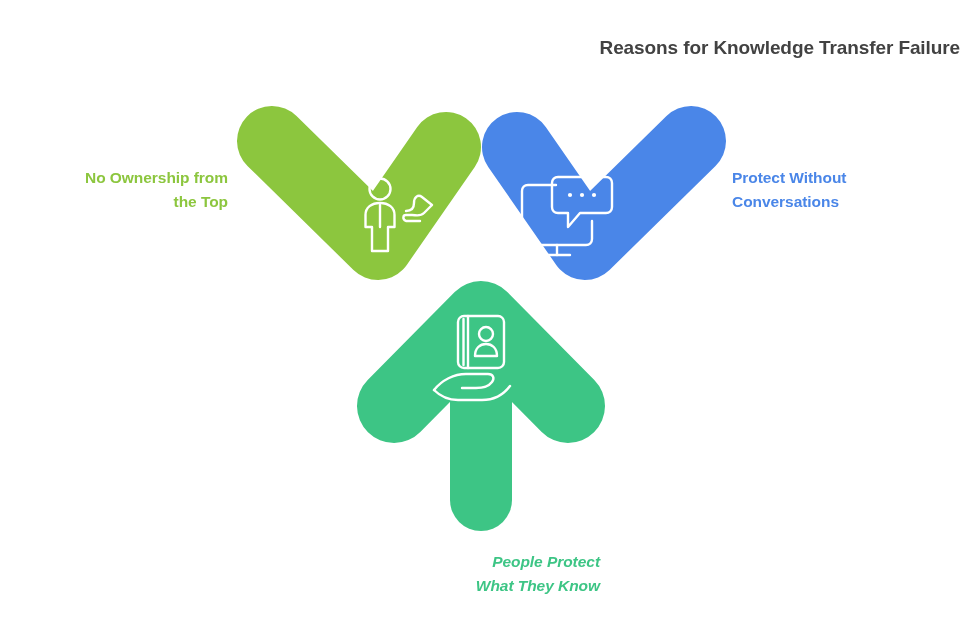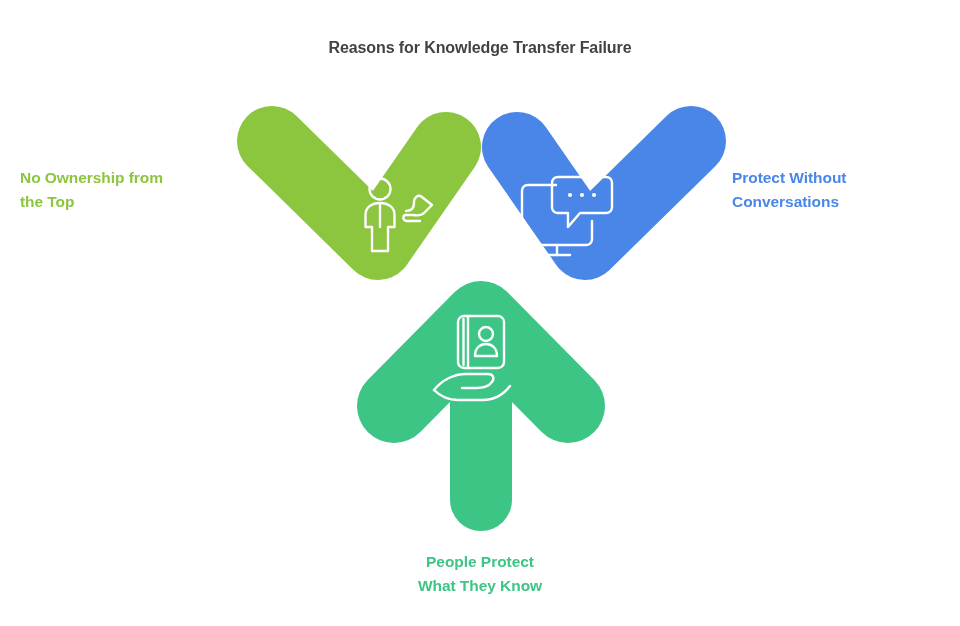--- a/index.html
+++ b/index.html
@@ -18,51 +18,52 @@
     position: relative;
     width: 960px;
     height: 626px;
     background: #ffffff;
   }
   .page-title {
     position: absolute;
     left: 0;
     top: 34px;
     width: 960px;
-    text-align: center;
-    font-size: 16px;
+    text-align: right;
+    font-size: 19px;
     font-weight: bold;
     color: #424242;
     letter-spacing: -0.1px;
     line-height: 28px;
   }
   .label {
     position: absolute;
     font-size: 15.5px;
     font-weight: bold;
     line-height: 24px;
     letter-spacing: -0.05px;
   }
   .label-left {
     left: 20px;
     top: 166px;
     width: 208px;
-    text-align: left;
+    text-align: right;
   }
   .label-right {
     left: 732px;
     top: 166px;
     width: 215px;
     text-align: left;
   }
   .label-bottom {
     left: 360px;
     top: 550px;
     width: 240px;
-    text-align: center;
+    text-align: right;
+    font-style: italic;
   }
   .arrow-svg {
     position: absolute;
     overflow: visible;
   }
   #arrow-green-wrap  { left: 250px; top: 105px; width: 225px; height: 200px; }
   #arrow-blue-wrap   { left: 488px; top: 105px; width: 225px; height: 200px; }
   #arrow-teal-wrap   { left: 374px; top: 278px; width: 215px; height: 252px; }
 </style>
 </head>

